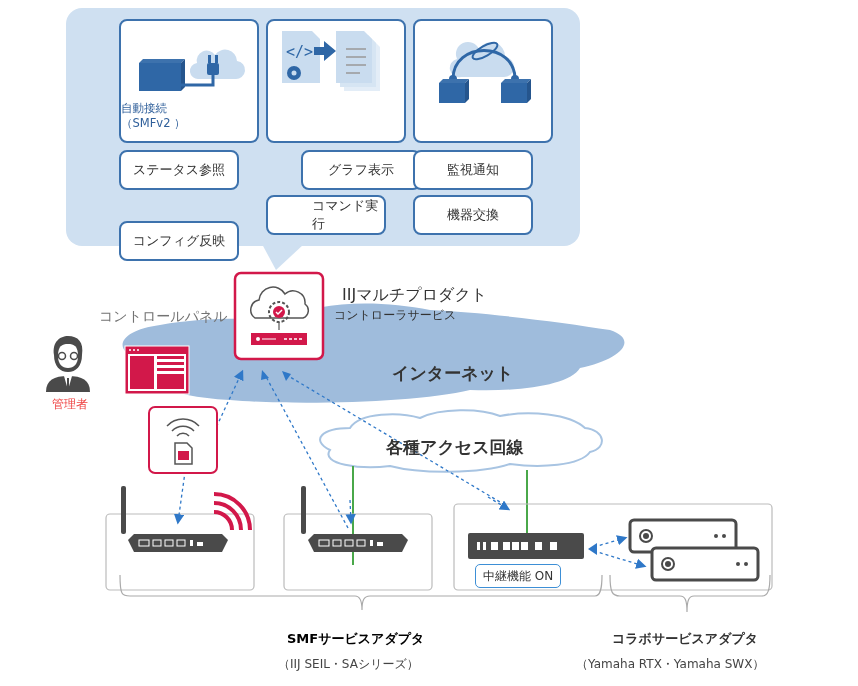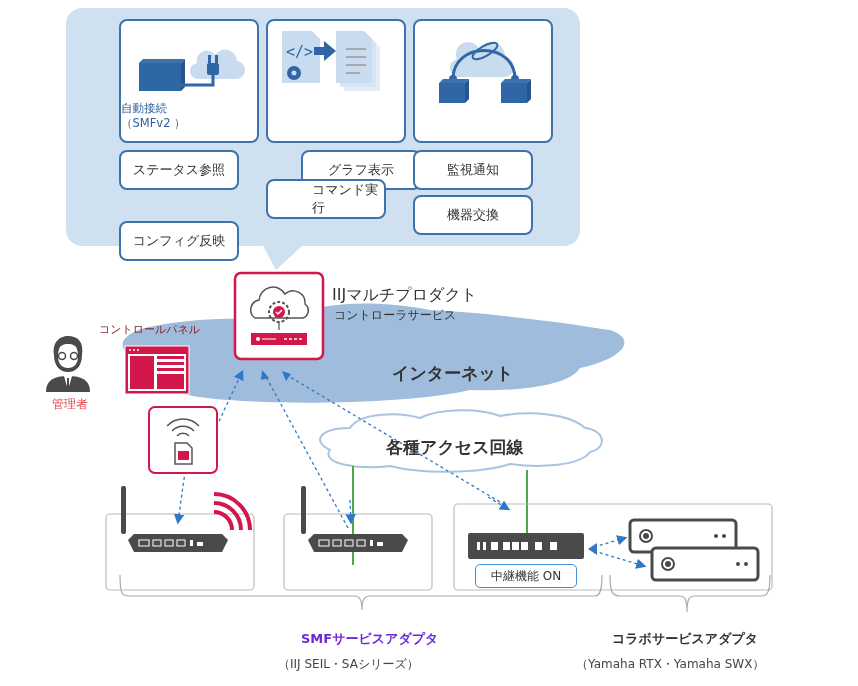--- a/index.html
+++ b/index.html
@@ -69,21 +69,21 @@
       <polygon points="86,62 112,62 116,58 90,58" fill="#3d72ad"></polygon>
       <polygon points="112,62 116,58 116,78 112,82" fill="#25558d"></polygon>
   </svg>
 </div>
 
 <div class="tile small" style="left:119px; top:150px;">ステータス参照</div>
 <div class="tile small" style="left:266px; top:150px;margin-left:35px;">グラフ表示</div>
 <div class="tile small" style="left:413px; top:150px;">監視通知</div>
 
 <div class="tile small" style="left:119px; top:195px;margin-top:26px;">コンフィグ反映</div>
-<div class="tile small" style="left:266px; top:179px;padding-left:44px;">コマンド実行</div>
+<div class="tile small" style="left:266px; top:195px;padding-left:44px;">コマンド実行</div>
 <div class="tile small" style="left:413px; top:195px;">機器交換</div>
 
 <svg id="diagram" width="858" height="686">
   <defs>
     <marker id="arr" markerWidth="8" markerHeight="8" refX="6" refY="4" orient="auto">
       <path d="M0,0 L8,4 L0,8 z" fill="#2f78c8"></path>
     </marker>
   </defs>
 
   <polygon points="262,244 304,244 276,270" fill="#cfe0f1"></polygon>
@@ -205,24 +205,24 @@
   </g>
   <g>
     <rect x="652" y="548" width="106" height="32" rx="4" fill="#fff" stroke="#4a4a4a" stroke-width="3"></rect>
     <circle cx="668" cy="564" r="6" fill="none" stroke="#4a4a4a" stroke-width="2"></circle>
       <circle cx="668" cy="564" r="3" fill="#4a4a4a"></circle>
     <circle cx="738" cy="564" r="2" fill="#4a4a4a"></circle>
       <circle cx="746" cy="564" r="2" fill="#4a4a4a"></circle>
   </g>
 </svg>
 
-<div class="abs" style="left:475px; top:564px; width:102px; height:24px; box-sizing:border-box; border:1.5px solid #3d8fd6; border-radius:5px; background:#fff; font-size:12px; color:#333; display:flex; align-items:center; justify-content:center;">中継機能 ON</div>
-
-<div class="txt" style="left:332px; top:285px; font-size:16px; color:#333;">IIJマルチプロダクト</div>
+<div class="abs" style="left:475px; top:564px; width:86px; height:24px; box-sizing:border-box; border:1.5px solid #3d8fd6; border-radius:5px; background:#fff; font-size:12px; color:#333; display:flex; align-items:center; justify-content:center;">中継機能 ON</div>
+
+<div class="txt" style="left:342px; top:285px; font-size:16px; color:#333;">IIJマルチプロダクト</div>
 <div class="txt" style="left:334px; top:307px; font-size:12px; color:#333;">コントローラサービス</div>
-<div class="txt" style="left:99px; top:322px; font-size:11px; color:#7f1d1d;">コントロールパネル</div>
+<div class="txt" style="left:99px; top:308px; font-size:14px; color:#737373;">コントロールパネル</div>
 <div class="txt" style="left:52px; top:396px; font-size:12px; color:#ef4444;">管理者</div>
 <div class="txt" style="left:392px; top:362px; font-size:17px; font-weight:bold; color:#333;">インターネット</div>
 <div class="txt" style="left:386px; top:436px; font-size:17px; font-weight:bold; color:#333;">各種アクセス回線</div>
-<div class="txt" style="left:301px; top:630px; font-size:13px; font-weight:bold; color:#6d28d9;">SMFサービスアダプタ</div>
+<div class="txt" style="left:287px; top:630px; font-size:13px; font-weight:bold; color:#000000;">SMFサービスアダプタ</div>
 <div class="txt" style="left:278px; top:656px; font-size:12px; color:#444;">（IIJ SEIL・SAシリーズ）</div>
 <div class="txt" style="left:612px; top:630px; font-size:13px; font-weight:bold; color:#333;">コラボサービスアダプタ</div>
 <div class="txt" style="left:576px; top:656px; font-size:12px; color:#444;">（Yamaha RTX・Yamaha SWX）</div>
 
 </body></html>

